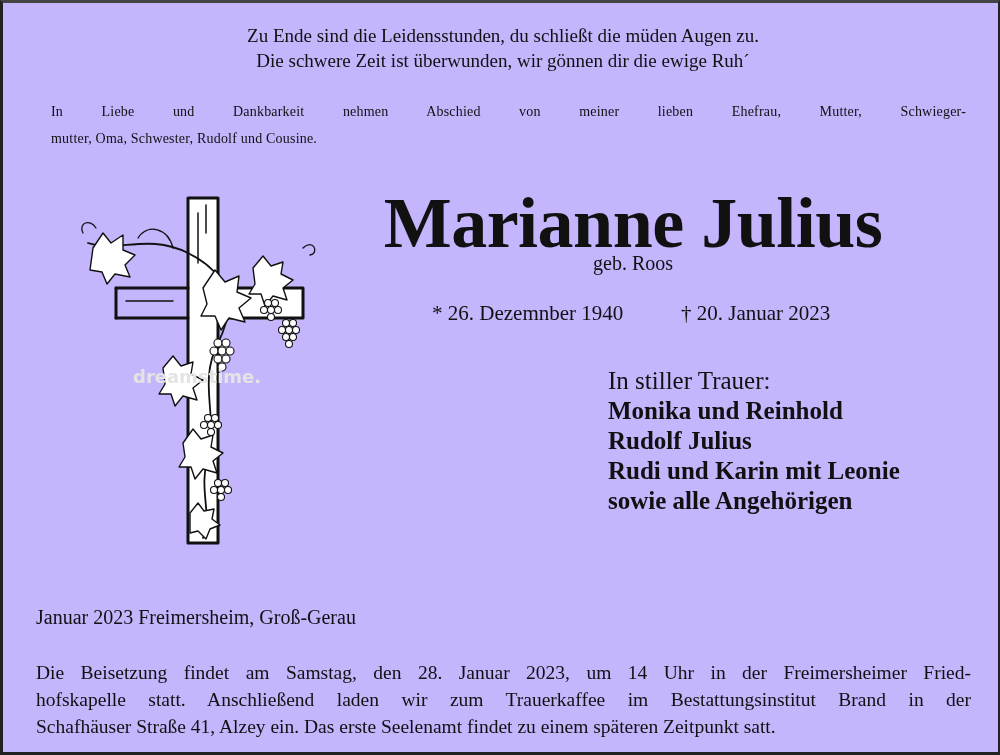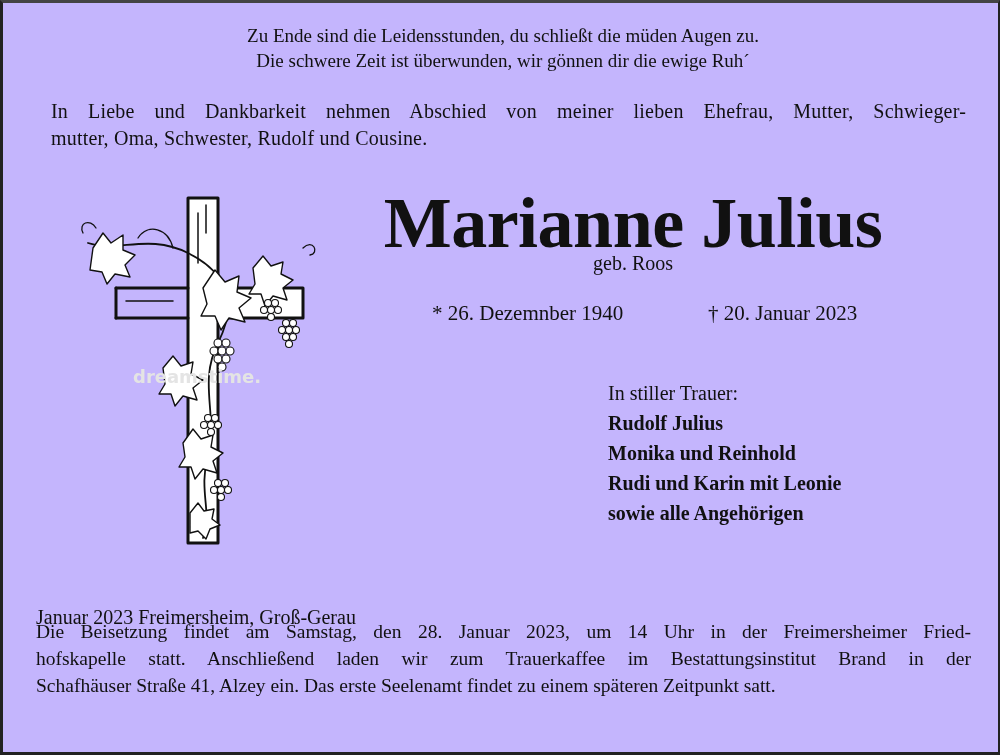--- a/index.html
+++ b/index.html
@@ -2,33 +2,33 @@
 <html><head>
 <meta charset="utf-8">
 <style>
   html, body { margin: 0; padding: 0; background: #ffffff; }
   body { width: 1000px; height: 755px; overflow: hidden; position: relative; font-family: "Liberation Serif", "DejaVu Serif", serif; color: #111; }
   .frame { position: absolute; left: 0; top: 0; width: 1000px; height: 755px; box-sizing: border-box;
            border-top: 3px solid #444; border-left: 3px solid #222; border-right: 2px solid #222; border-bottom: 3px solid #222; background: #c4b5fd; }
   .abs { position: absolute; margin: 0; }
   .poem { left: 0; width: 1000px; text-align: center; font-size: 19px; line-height: 25px; }
   .poem-line { display: block; }
-  .intro { left: 48px; width: 915px; font-size: 20px; line-height: 27px; text-align: justify; letter-spacing: 0.2px; }
+  .intro { left: 48px; width: 915px; font-size: 14px; line-height: 27px; text-align: justify; letter-spacing: 0.2px; }
   .intro span { display: block; }
   .intro .l1 { text-align-last: justify; }
   .name { left: 380px; width: 500px; text-align: center; top: 185px; font-size: 72px; font-weight: bold; letter-spacing: -0.5px; line-height: 70px; }
   .maiden { left: 380px; width: 500px; text-align: center; top: 248px; font-size: 20px; line-height: 24px; }
   .dates { top: 296px; font-size: 21px; line-height: 28px; }
   .birth { left: 400px; margin-left: 29px; }
-  .death { left: 705px; }
-  .mourners { left: 605px; top: 375px; font-size: 20px; line-height: 30px; }
+  .death { left: 678px; }
+  .mourners { left: 605px; top: 363px; font-size: 25px; line-height: 30px; }
   .mourners span { display: block; }
   .mourners .b { font-weight: bold; }
   .place { left: 33px; top: 600px; font-size: 20px; line-height: 28px; }
-  .funeral { left: 33px; width: 935px; top: 615px; font-size: 19.5px; line-height: 27px; text-align: justify; }
+  .funeral { left: 33px; width: 935px; top: 656px; font-size: 19.5px; line-height: 27px; text-align: justify; }
   .funeral span { display: block; text-align-last: justify; }
   .funeral span.last { text-align-last: left; }
   .cross { left: 75px; top: 190px; width: 245px; height: 360px; }
 </style>
 </head>
 <body>
 
 <div class="frame">
 
   <div class="abs poem" style="top:20px;">
@@ -104,22 +104,22 @@
   </svg>
 
   <div class="abs name">Marianne Julius</div>
   <div class="abs maiden">geb. Roos</div>
 
   <div class="abs dates birth">* 26. Dezemnber 1940</div>
   <div class="abs dates death">† 20. Januar 2023</div>
 
   <div class="abs mourners">
     <span>In stiller Trauer:</span>
+    <span class="b">Monika und Reinhold</span>
     <span class="b">Rudolf Julius</span>
-    <span class="b">Monika und Reinhold</span>
     <span class="b">Rudi und Karin mit Leonie</span>
     <span class="b">sowie alle Angehörigen</span>
   </div>
 
   <div class="abs place">Januar 2023 Freimersheim, Groß-Gerau</div>
 
   <div class="abs funeral">
     <span>Die Beisetzung findet am Samstag, den 28. Januar 2023, um 14 Uhr in der Freimersheimer Fried-</span>
     <span>hofskapelle statt. Anschließend laden wir zum Trauerkaffee im Bestattungsinstitut Brand in der</span>
     <span class="last">Schafhäuser Straße 41, Alzey ein. Das erste Seelenamt findet zu einem späteren Zeitpunkt satt.</span>

